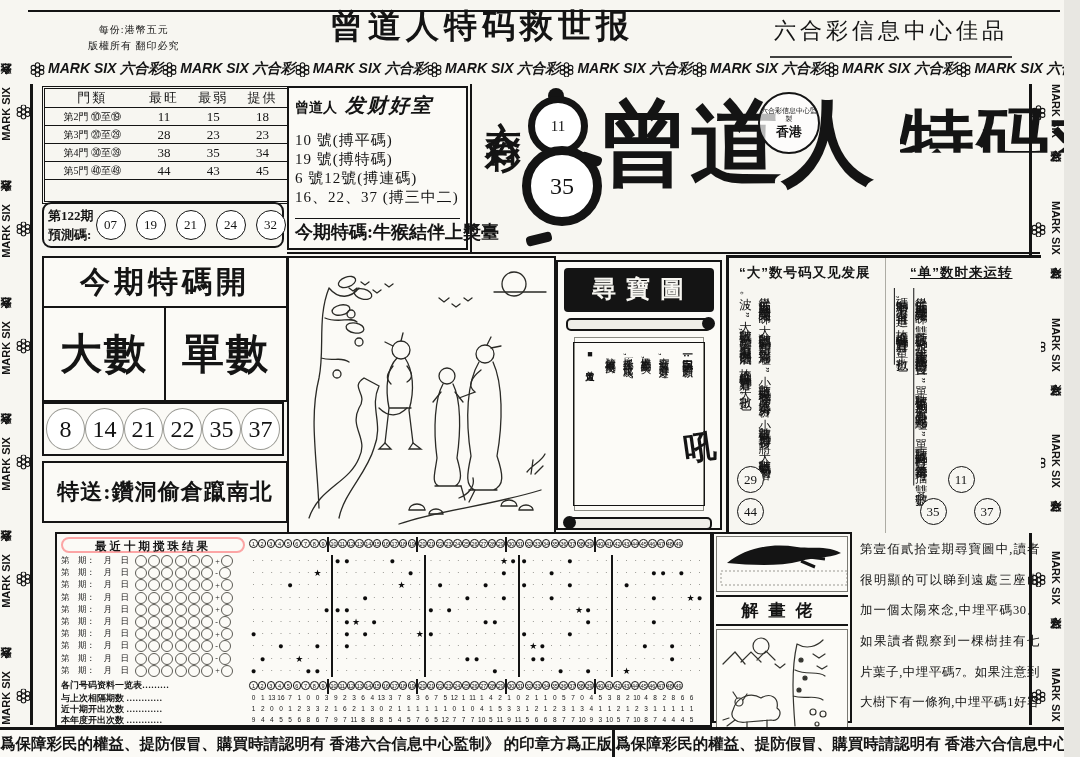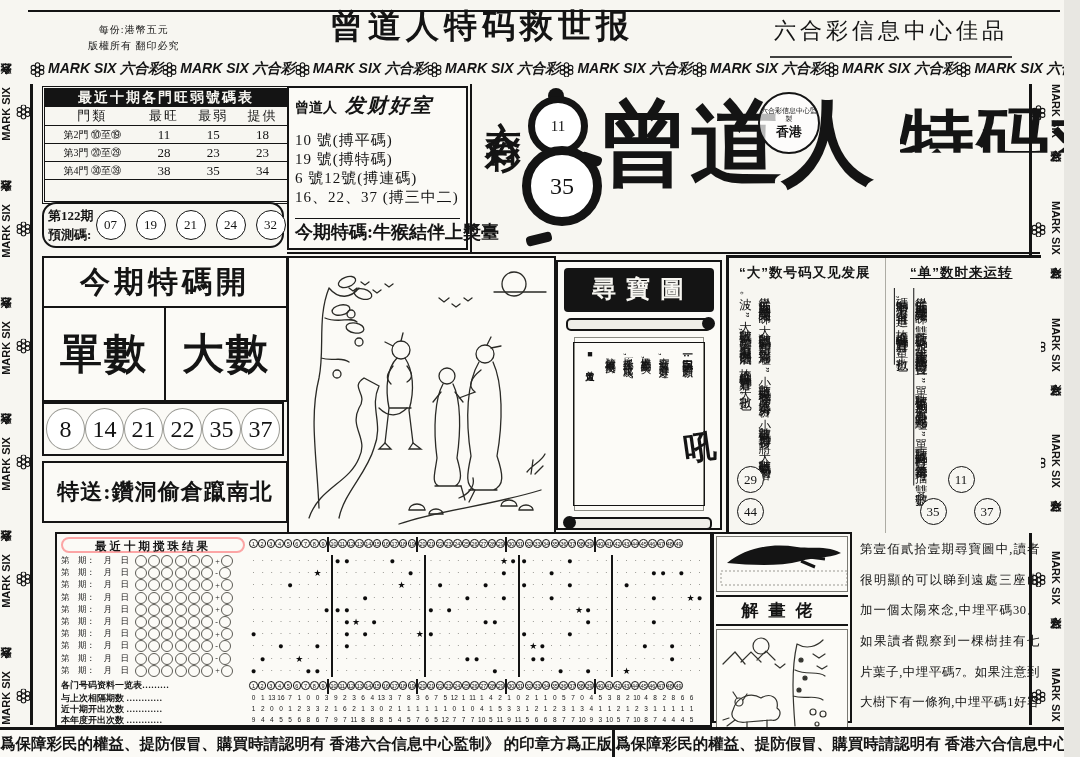--- a/index.html
+++ b/index.html
@@ -26,21 +26,21 @@
   
   .box{border:2px solid #141414;background:#fbfaf6;}
   
   #hotcold{left:42px;top:86px;width:242px;height:112px;border:3px double #141414;}
   #hotcold .hdr{background:#141414;color:#f7f6f1;font-weight:bold;text-align:center;font-size:14px;letter-spacing:2px;height:18px;line-height:18px;}
   #hotcold table{border-collapse:collapse;width:100%;font-size:13px;}
   #hotcold th,#hotcold td{border-bottom:1px solid #141414;text-align:center;height:17px;padding:0;font-weight:normal;}
   #hotcold th{font-size:13px;letter-spacing:2px;}
   #hotcold td.gate{font-size:10px;letter-spacing:0;}
   
-  #forecast{left:42px;top:202px;width:242px;height:46px;border:2px solid #141414;border-radius:14px;
+  #forecast{left:42px;top:202px;width:242px;height:46px;border:2px solid #141414;border-radius:9px;
             display:flex;align-items:center;padding:0 4px;box-sizing:border-box;gap:2px;}
   #forecast .lbl{font-size:13px;font-weight:bold;line-height:1.5;white-space:nowrap;}
   .ball{display:inline-flex;align-items:center;justify-content:center;border:1.5px solid #141414;border-radius:50%;
         background:#fff;}
   #forecast .ball{width:28px;height:28px;font-size:13px;}
   #forecast .speclbl{writing-mode:vertical-rl;font-size:8px;line-height:1;letter-spacing:0;}
   
   #special{left:42px;top:256px;width:242px;height:142px;}
   #special .t{font-size:30px;font-weight:bold;text-align:center;letter-spacing:4px;border-bottom:2px solid #141414;height:48px;line-height:48px;}
   #special .cells{display:flex;height:92px;}
@@ -390,21 +390,20 @@
           <circle cx="15.5" cy="7.5" r="3" fill="none" stroke="#141414" stroke-width="1.4"></circle>
           <circle cx="10" cy="10.5" r="3" fill="none" stroke="#141414" stroke-width="1.4"></circle>
           <circle cx="4.5" cy="13.5" r="3" fill="none" stroke="#141414" stroke-width="1.4"></circle>
           <circle cx="15.5" cy="13.5" r="3" fill="none" stroke="#141414" stroke-width="1.4"></circle>
           <circle cx="10" cy="17" r="3" fill="none" stroke="#141414" stroke-width="1.4"></circle>
         </svg>
       </span>
     </div>
 
   <div class="abs" id="hotcold">
-    <div class="hdr">最近十期各門旺弱號碼表</div>
     <table>
       <thead>
           <tr id="hc-head">
             <th>門類</th>
             <th>最旺</th>
             <th>最弱</th>
             <th>提供</th>
           </tr>
         </thead>
       <tbody id="hc-body">
@@ -419,20 +418,26 @@
             <td>28</td>
             <td>23</td>
             <td>23</td>
           </tr>
           <tr>
             <td class="gate">第4門 ㉚至㊴</td>
             <td>38</td>
             <td>35</td>
             <td>34</td>
           </tr>
+          <tr>
+            <td class="gate">第5門 ㊵至㊾</td>
+            <td>44</td>
+            <td>43</td>
+            <td>45</td>
+          </tr>
         </tbody>
     </table>
   </div>
 
   <div class="abs" id="forecast">
     <div class="lbl">
       <div>第122期</div>
       <div>預測碼:</div>
     </div>
     <span id="fc-balls" style="display:flex;gap:10px;">
@@ -443,22 +448,22 @@
         <span class="ball">32</span>
         <span class="ball">39</span>
       </span>
     <span class="speclbl">特別碼</span>
     <span class="ball" style="width:30px;height:30px;font-size:14px;">46</span>
   </div>
 
   <div class="abs box" id="special">
     <div class="t">今期特碼開</div>
     <div class="cells">
+      <div class="cell">大數</div>
       <div class="cell">單數</div>
-      <div class="cell">大數</div>
     </div>
   </div>
 
   <div class="abs box" id="sixnums">
       <span class="ball">8</span>
       <span class="ball">14</span>
       <span class="ball">21</span>
       <span class="ball">22</span>
       <span class="ball">35</span>
       <span class="ball">37</span>

